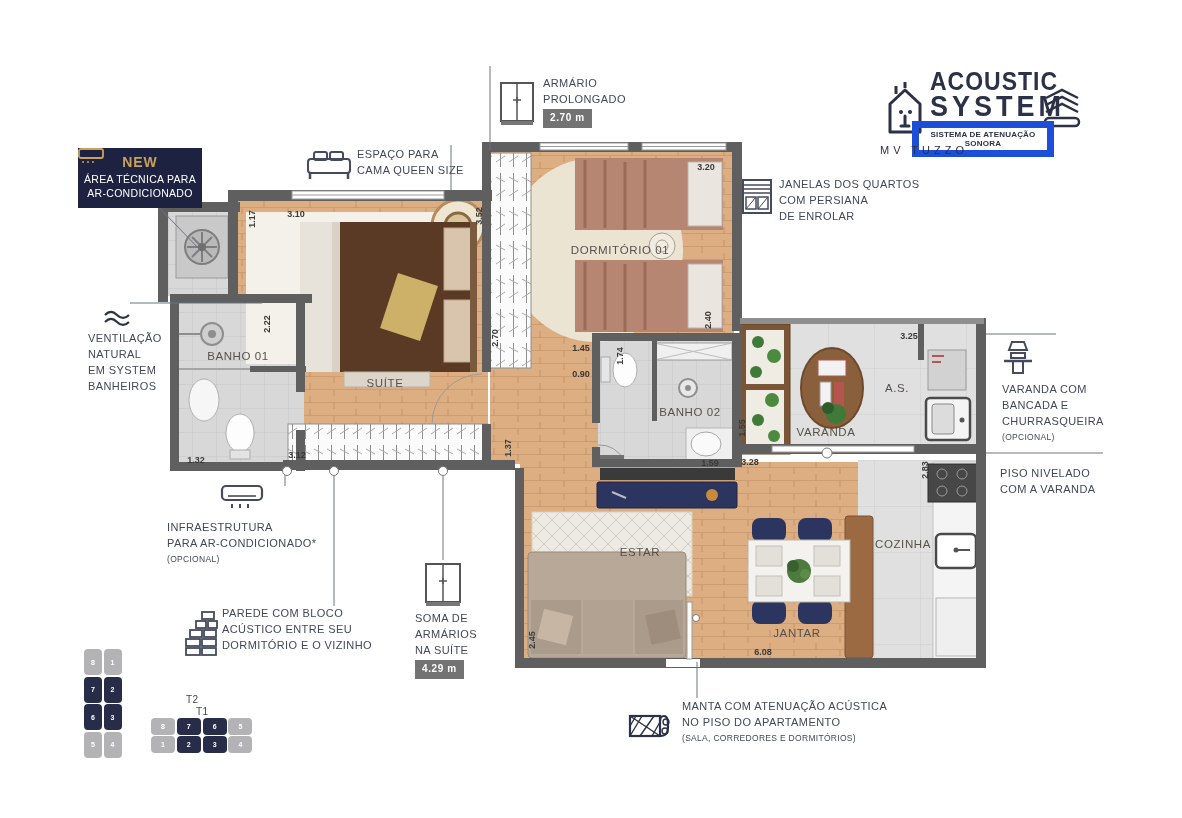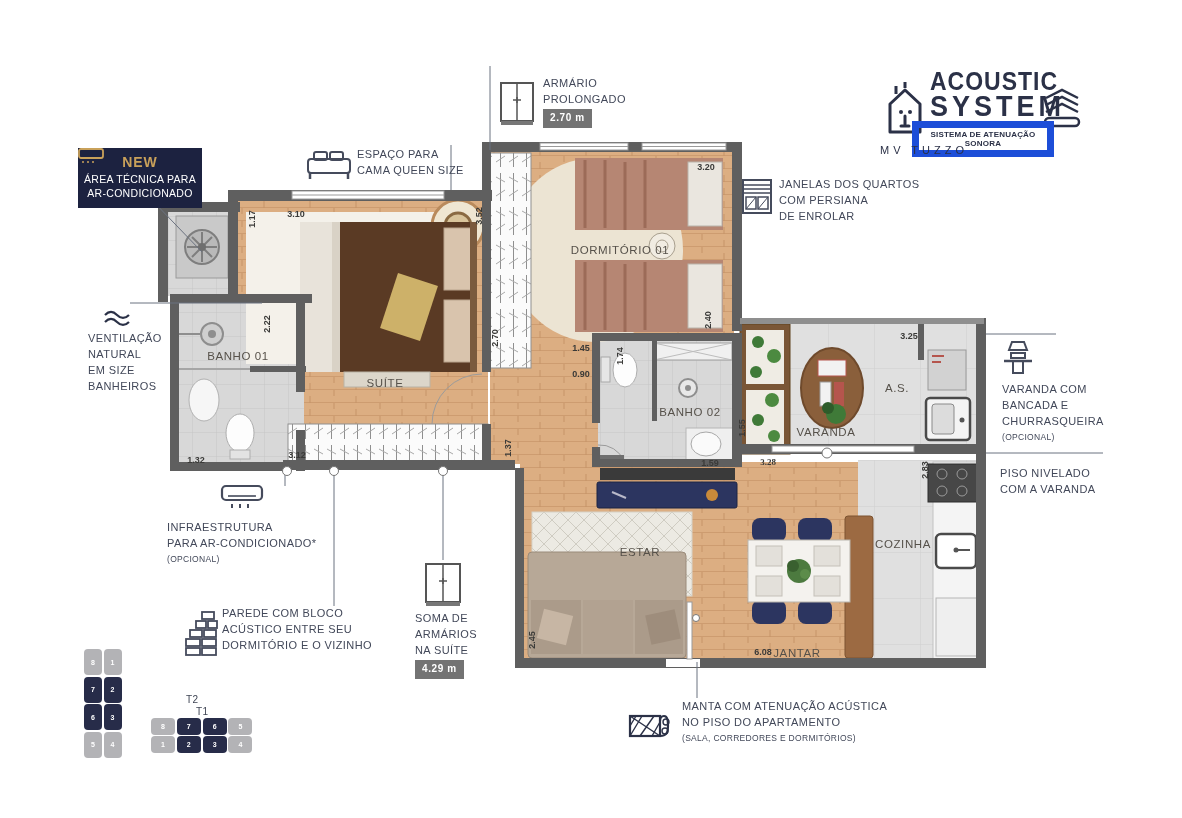--- a/index.html
+++ b/index.html
@@ -327,21 +327,21 @@
   <svg style="position:absolute;left:741px;top:178px" width="32" height="38" viewBox="0 0 32 38">
     <rect x="2" y="2" width="28" height="33" fill="none" stroke="#454b5c" stroke-width="2"></rect>
     <path d="M2 7h28M2 11h28M2 15h28" stroke="#454b5c" stroke-width="1.5"></path>
     <path d="M5 19h10v12H5zM17 19h10v12H17z" fill="none" stroke="#454b5c" stroke-width="1.5"></path>
     <path d="M5 31l10-12M17 31l10-12" stroke="#454b5c" stroke-width="1"></path>
   </svg>
 
   <div class="ann" style="left:88px;top:330px">
     <div class="ln">VENTILAÇÃO</div>
     <div class="ln">NATURAL</div>
-    <div class="ln">EM SIZE</div>
+    <div class="ln">EM SYSTEM</div>
     <div class="ln">BANHEIROS</div>
   </div>
   <svg style="position:absolute;left:103px;top:310px" width="34" height="20" viewBox="0 0 34 20">
     <path d="M2 5c4-4 8-4 12 0s8 4 12 0M2 12c4-4 8-4 12 0s8 4 12 0" fill="none" stroke="#2b3147" stroke-width="2.2"></path>
   </svg>
 
   <div class="ann" style="left:1002px;top:381px">
     <div class="ln">VARANDA COM</div>
     <div class="ln">BANCADA E</div>
     <div class="ln">CHURRASQUEIRA</div>
@@ -417,33 +417,33 @@
 
   <div id="labels">
       <span class="room-label" style="left: 385px; top: 383px;">SUÍTE</span>
       <span class="room-label" style="left: 238px; top: 356px;">BANHO 01</span>
       <span class="room-label" style="left: 620px; top: 250px;">DORMITÓRIO 01</span>
       <span class="room-label" style="left: 690px; top: 412px;">BANHO 02</span>
       <span class="room-label" style="left: 826px; top: 432px;">VARANDA</span>
       <span class="room-label" style="left: 897px; top: 388px;">A.S.</span>
       <span class="room-label" style="left: 903px; top: 544px;">COZINHA</span>
       <span class="room-label" style="left: 640px; top: 552px;">ESTAR</span>
-      <span class="room-label" style="left: 797px; top: 633px; margin-top: 20px;">JANTAR</span>
+      <span class="room-label" style="left: 797px; top: 633px;">JANTAR</span>
       <span class="dim rot" style="left: 252px; top: 219px;">1.17</span>
       <span class="dim" style="left: 296px; top: 214px;">3.10</span>
       <span class="dim rot" style="left: 479px; top: 216px;">3.52</span>
       <span class="dim rot" style="left: 495px; top: 338px;">2.70</span>
       <span class="dim" style="left: 706px; top: 167px;">3.20</span>
       <span class="dim rot" style="left: 708px; top: 320px;">2.40</span>
       <span class="dim" style="left: 581px; top: 348px;">1.45</span>
       <span class="dim" style="left: 581px; top: 374px;">0.90</span>
       <span class="dim rot" style="left: 620px; top: 356px;">1.74</span>
       <span class="dim" style="left: 710px; top: 463px;">1.59</span>
       <span class="dim rot" style="left: 742px; top: 428px;">1.55</span>
-      <span class="dim" style="left: 768px; top: 462px; font-family: Liberation Serif, serif;">3.28</span>
+      <span class="dim" style="left: 750px; top: 462px;">3.28</span>
       <span class="dim" style="left: 909px; top: 336px;">3.25</span>
       <span class="dim rot" style="left: 925px; top: 470px;">2.83</span>
       <span class="dim rot" style="left: 267px; top: 324px;">2.22</span>
       <span class="dim" style="left: 196px; top: 460px;">1.32</span>
       <span class="dim" style="left: 297px; top: 455px;">3.12</span>
       <span class="dim rot" style="left: 508px; top: 448px;">1.37</span>
       <span class="dim rot" style="left: 532px; top: 640px;">2.45</span>
       <span class="dim" style="left: 763px; top: 652px;">6.08</span>
     </div>
 

